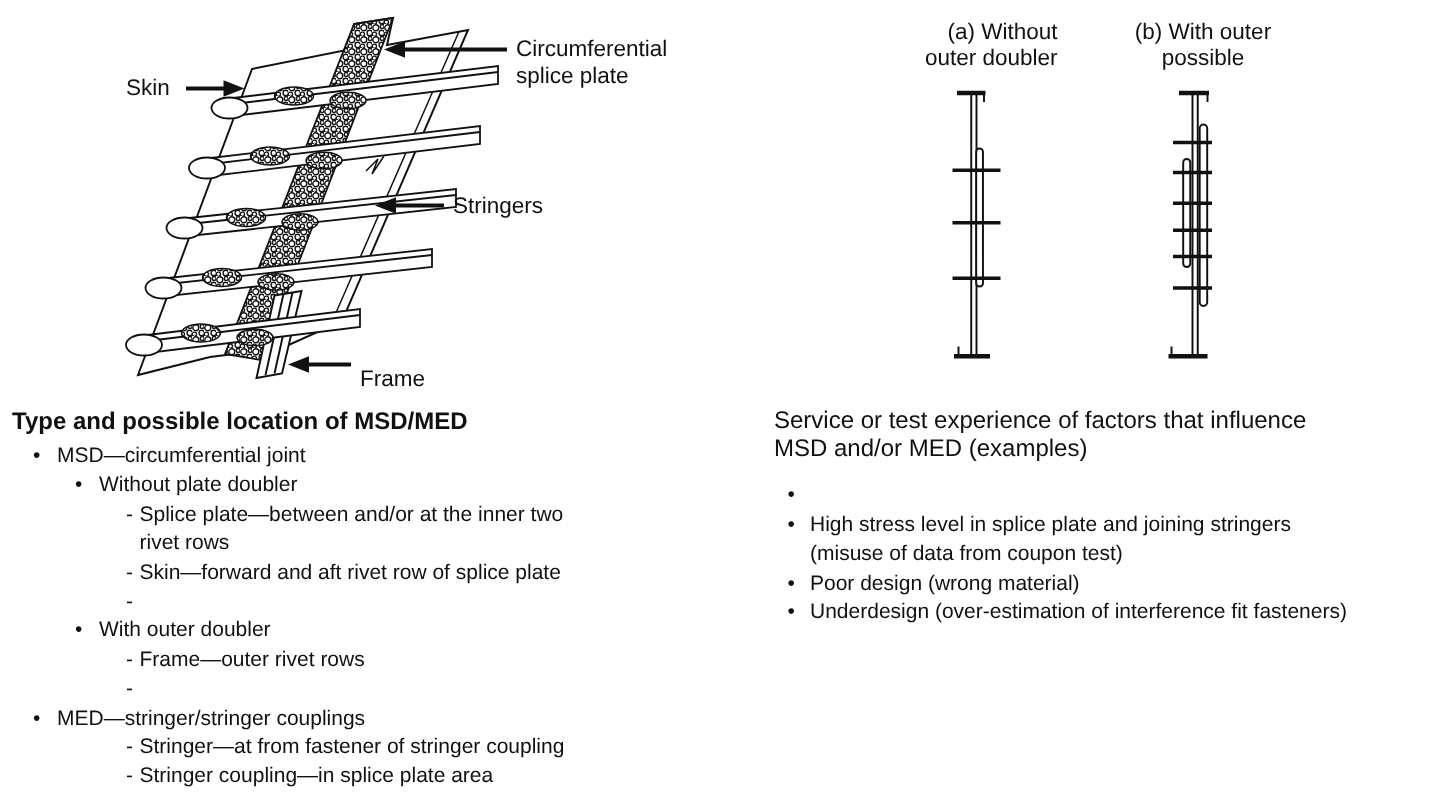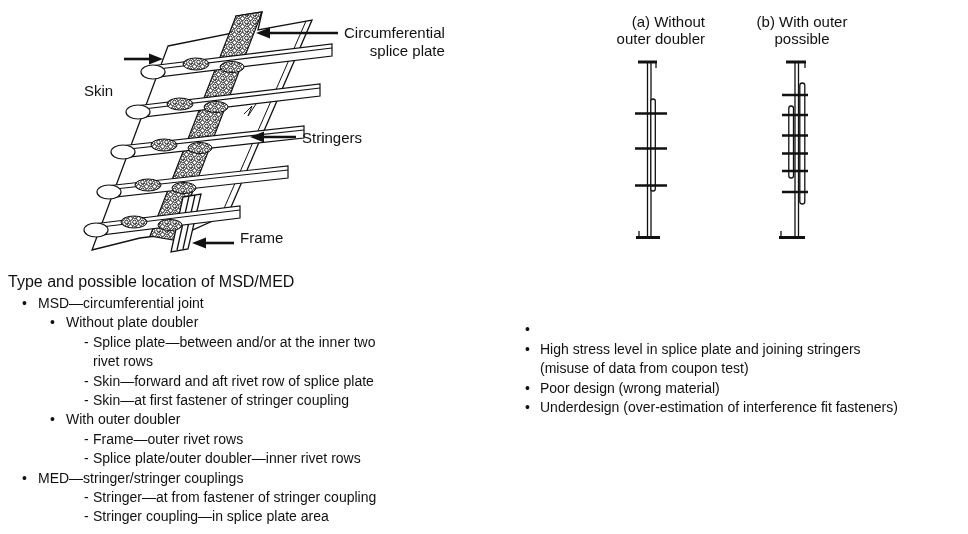--- a/index.html
+++ b/index.html
@@ -102,27 +102,27 @@
           <line x1="296" y1="137" x2="262" y2="137"></line>
           <polygon points="250,137 264,131.5 264,142.5" stroke="none"></polygon>
         </g>
       <g>
           <line x1="234" y1="243" x2="204" y2="243"></line>
           <polygon points="192,243 206,237.5 206,248.5" stroke="none"></polygon>
         </g>
     </g>
   </svg>
 
-  <div class="abs diag-label" style="left:84px;top:50px;margin-top:32px;">Skin</div>
-  <div class="abs diag-label" style="left:344px;top:24px;text-align:right;">
+  <div class="abs diag-label" style="left:84px;top:50px;">Skin</div>
+  <div class="abs diag-label" style="left:344px;top:24px;">
     <div>Circumferential</div>
     <div>splice plate</div>
   </div>
   <div class="abs diag-label" style="left:302px;top:129px;">Stringers</div>
-  <div class="abs diag-label" style="left:240px;top:229px;text-align:center;">Frame</div>
+  <div class="abs diag-label" style="left:240px;top:244px;text-align:center;">Frame</div>
 
   <svg class="abs" style="left:484px;top:0;" width="484" height="265" viewBox="0 0 484 265">
 
     <g stroke="#111">
       <path d="M163.5,63 V237 M167,63 V237" stroke-width="1.3" fill="none"></path>
       <rect x="166.8" y="99" width="4.5" height="92" rx="2.2" fill="#fff" stroke-width="1.3"></rect>
       <path d="M151,113.5 H183 M151,148.5 H183 M151,185.5 H183" stroke-width="2.4" fill="none"></path>
       <path d="M154,62 H173" stroke-width="3" fill="none"></path>
       <path d="M172,62 V68" stroke-width="1.3" fill="none"></path>
       <path d="M152,237.5 H176" stroke-width="3" fill="none"></path>
@@ -143,21 +143,21 @@
 
   <div class="abs xs-caption" style="left:597px;top:13px;width:108px;text-align:right;">
     <div>(a) Without</div>
     <div>outer doubler</div>
   </div>
   <div class="abs xs-caption" style="left:749px;top:13px;width:106px;">
     <div>(b) With outer</div>
     <div>possible</div>
   </div>
 
-  <div class="abs heading" style="left:8px;top:272px;">Type and possible location of MSD/MED</div>
+  <div class="abs heading" style="left:8px;top:272px;font-weight:bold;">Type and possible location of MSD/MED</div>
 
   <div class="abs list" style="left:0;top:294px;width:480px;">
     <div class="row lvl1">
         <span class="mk">•</span>
         <span>MSD—circumferential joint</span>
       </div>
     <div class="row lvl2">
         <span class="mk">•</span>
         <span>Without plate doubler</span>
       </div>
@@ -168,48 +168,50 @@
     <div class="row lvl3">
         <span class="mk"></span>
         <span>rivet rows</span>
       </div>
     <div class="row lvl3">
         <span class="mk">-</span>
         <span>Skin—forward and aft rivet row of splice plate</span>
       </div>
     <div class="row lvl3">
         <span class="mk">-</span>
-        <span>Skin—at first fastener of stringer coupling</span>
       </div>
     <div class="row lvl2">
         <span class="mk">•</span>
         <span>With outer doubler</span>
       </div>
     <div class="row lvl3">
         <span class="mk">-</span>
         <span>Frame—outer rivet rows</span>
       </div>
     <div class="row lvl3">
         <span class="mk">-</span>
-        <span>Splice plate/outer doubler—inner rivet rows</span>
       </div>
     <div class="row lvl1">
         <span class="mk">•</span>
         <span>MED—stringer/stringer couplings</span>
       </div>
     <div class="row lvl3">
         <span class="mk">-</span>
         <span>Stringer—at from fastener of stringer coupling</span>
       </div>
     <div class="row lvl3">
         <span class="mk">-</span>
         <span>Stringer coupling—in splice plate area</span>
       </div>
   </div>
 
+  <div class="abs" style="left:516px;top:271px;">
+    <div class="heading">Service or test experience of factors that influence</div>
+    <div class="heading">MSD and/or MED (examples)</div>
+  </div>
 
   <div class="abs list rlist" style="left:516px;top:320px;width:450px;">
     <div class="row">
         <span class="mk">•</span>
       </div>
     <div class="row">
         <span class="mk">•</span>
         <span>High stress level in splice plate and joining stringers</span>
       </div>
     <div class="row">

